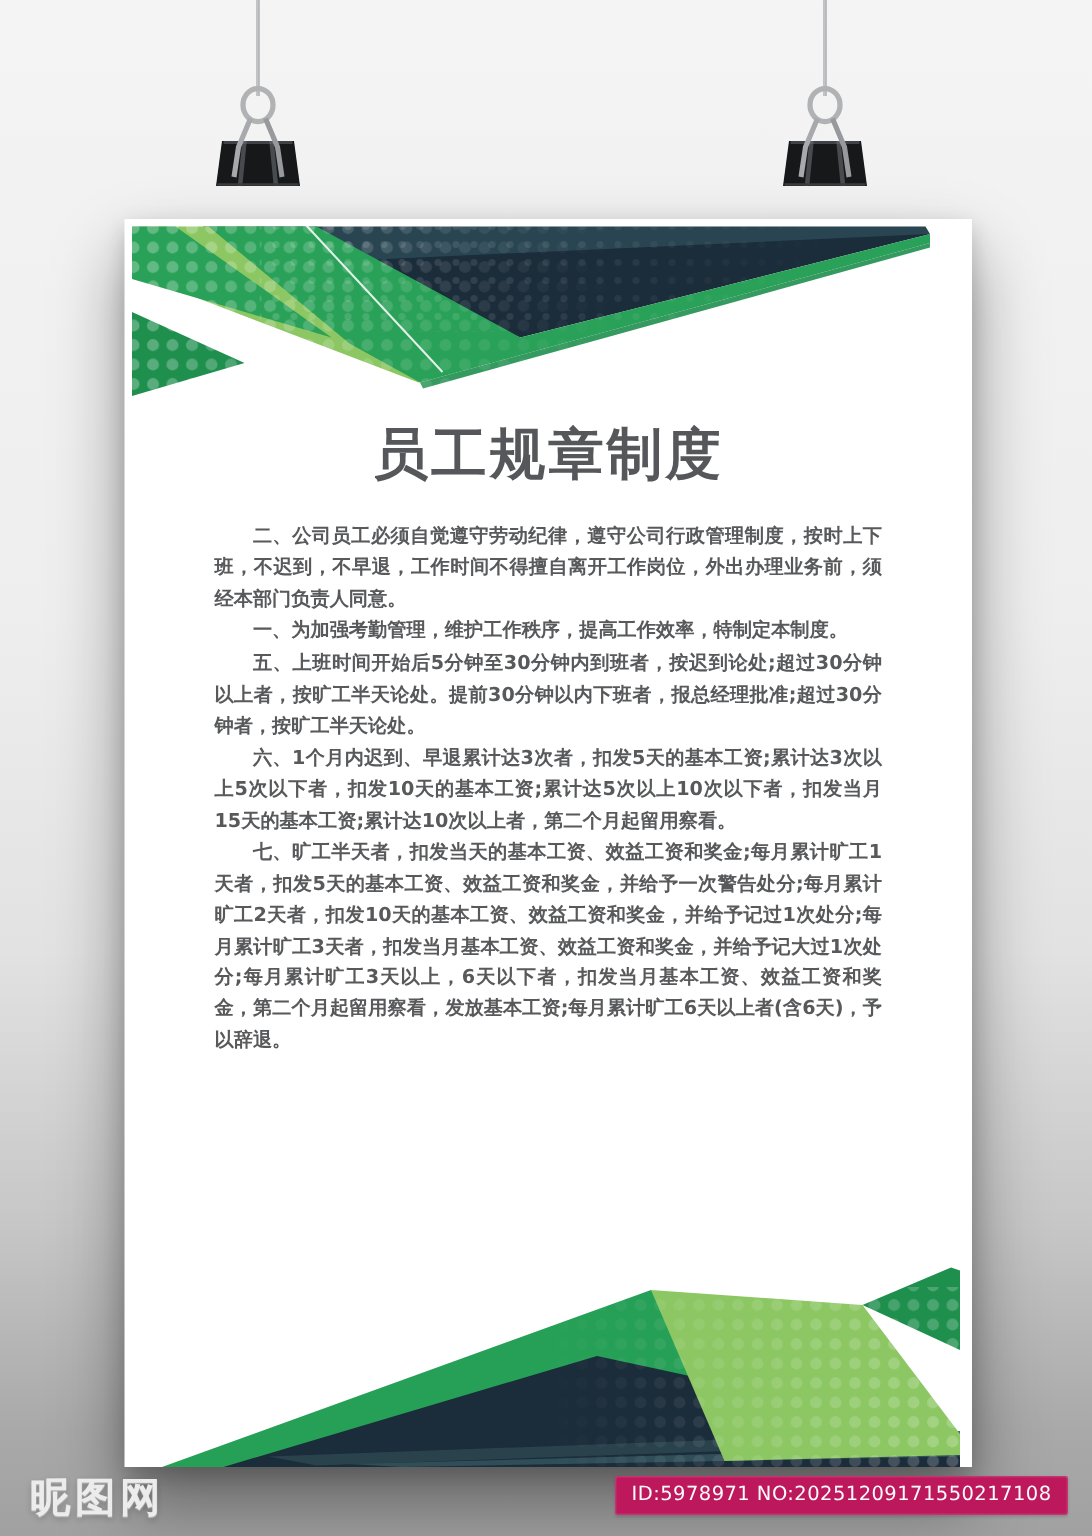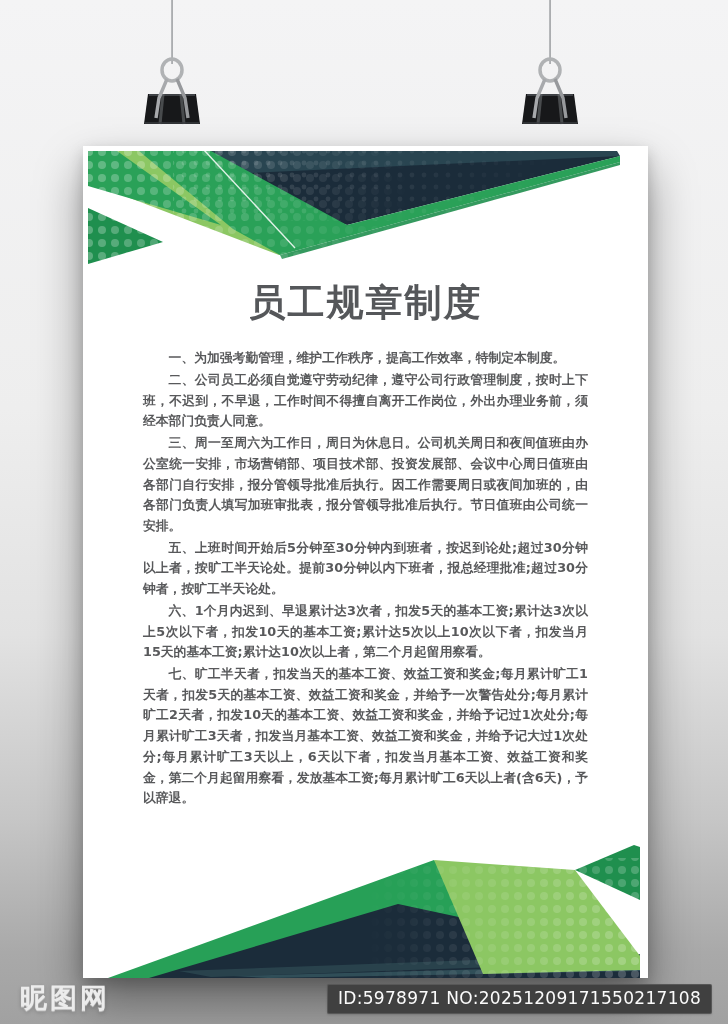--- a/index.html
+++ b/index.html
@@ -28,22 +28,22 @@
     letter-spacing:2px;color:#55575a;
   }
   .rules{margin-top:22px;color:#58595b;font-size:12.8px;line-height:1.62;font-weight:700;
          text-align:justify;}
   .rules p{margin:0 0 1px;text-indent:2em;}
   
   .footer-logo{position:absolute;left:20px;top:980px;z-index:8;display:flex;align-items:baseline;
     color:#ececec;text-shadow:0 1px 1px rgba(255,255,255,.55),0 2px 4px rgba(0,0,0,.22);font-weight:800;}
   .footer-logo .cjk{font-size:27px;letter-spacing:3px;}
   .footer-logo .url{font-size:23px;letter-spacing:1px;}
-  .id-badge{position:absolute;right:16px;top:984px;z-index:8;background:#404040;color:#fbfbfb;
-    font-size:17px;line-height:1;padding:6px 11px 7px;border-radius:2px;letter-spacing:.3px;
+  .id-badge{position:absolute;right:16px;top:984px;z-index:8;background:#be185d;color:#fbfbfb;
+    font-size:13px;line-height:1;padding:6px 11px 7px;border-radius:2px;letter-spacing:.3px;
     box-shadow:inset 0 0 0 1px rgba(255,255,255,.12),0 1px 2px rgba(0,0,0,.15);}
 </style>
 </head>
 <body>
 
 <div class="wire left"></div>
 <div class="wire right"></div>
 
 <div class="poster">
 
@@ -74,23 +74,22 @@
     <polygon points="5,62 80,96 5,118" fill="#1f8f4e"></polygon>
     <polygon points="197,109 537,16 537,19 199,113" fill="#1f8f4e" opacity="0.9"></polygon>
     <path d="M120,3 L212,102" stroke="#ffffff" stroke-width="1.4" opacity="0.85"></path>
     <rect x="0" y="0" width="330" height="125" fill="url(#dotsA)" mask="url(#mA)"></rect>
     <rect x="90" y="5" width="390" height="70" fill="url(#dotsB)" mask="url(#mB)"></rect>
   </svg>
 
   <div class="poster-content">
     <h1 class="poster-title">员工规章制度</h1>
     <div class="rules">
+      <p>二、公司员工必须自觉遵守劳动纪律，遵守公司行政管理制度，按时上下班，不迟到，不早退，工作时间不得擅自离开工作岗位，外出办理业务前，须经本部门负责人同意。</p>
       <p>一、为加强考勤管理，维护工作秩序，提高工作效率，特制定本制度。</p>
-      <p>二、公司员工必须自觉遵守劳动纪律，遵守公司行政管理制度，按时上下班，不迟到，不早退，工作时间不得擅自离开工作岗位，外出办理业务前，须经本部门负责人同意。</p>
-      <p>三、周一至周六为工作日，周日为休息日。公司机关周日和夜间值班由办公室统一安排，市场营销部、项目技术部、投资发展部、会议中心周日值班由各部门自行安排，报分管领导批准后执行。因工作需要周日或夜间加班的，由各部门负责人填写加班审批表，报分管领导批准后执行。节日值班由公司统一安排。</p>
       <p>五、上班时间开始后5分钟至30分钟内到班者，按迟到论处;超过30分钟以上者，按旷工半天论处。提前30分钟以内下班者，报总经理批准;超过30分钟者，按旷工半天论处。</p>
       <p>六、1个月内迟到、早退累计达3次者，扣发5天的基本工资;累计达3次以上5次以下者，扣发10天的基本工资;累计达5次以上10次以下者，扣发当月15天的基本工资;累计达10次以上者，第二个月起留用察看。</p>
       <p>七、旷工半天者，扣发当天的基本工资、效益工资和奖金;每月累计旷工1天者，扣发5天的基本工资、效益工资和奖金，并给予一次警告处分;每月累计旷工2天者，扣发10天的基本工资、效益工资和奖金，并给予记过1次处分;每月累计旷工3天者，扣发当月基本工资、效益工资和奖金，并给予记大过1次处分;每月累计旷工3天以上，6天以下者，扣发当月基本工资、效益工资和奖金，第二个月起留用察看，发放基本工资;每月累计旷工6天以上者(含6天)，予以辞退。</p>
     </div>
   </div>
 
   <svg class="deco-bottom" viewBox="0 0 565 140" preserveAspectRatio="none">
     <defs>
       <pattern id="dotsC" patternUnits="userSpaceOnUse" width="13" height="13">
         <circle cx="6" cy="6" r="4" fill="rgba(255,255,255,0.22)"></circle>

